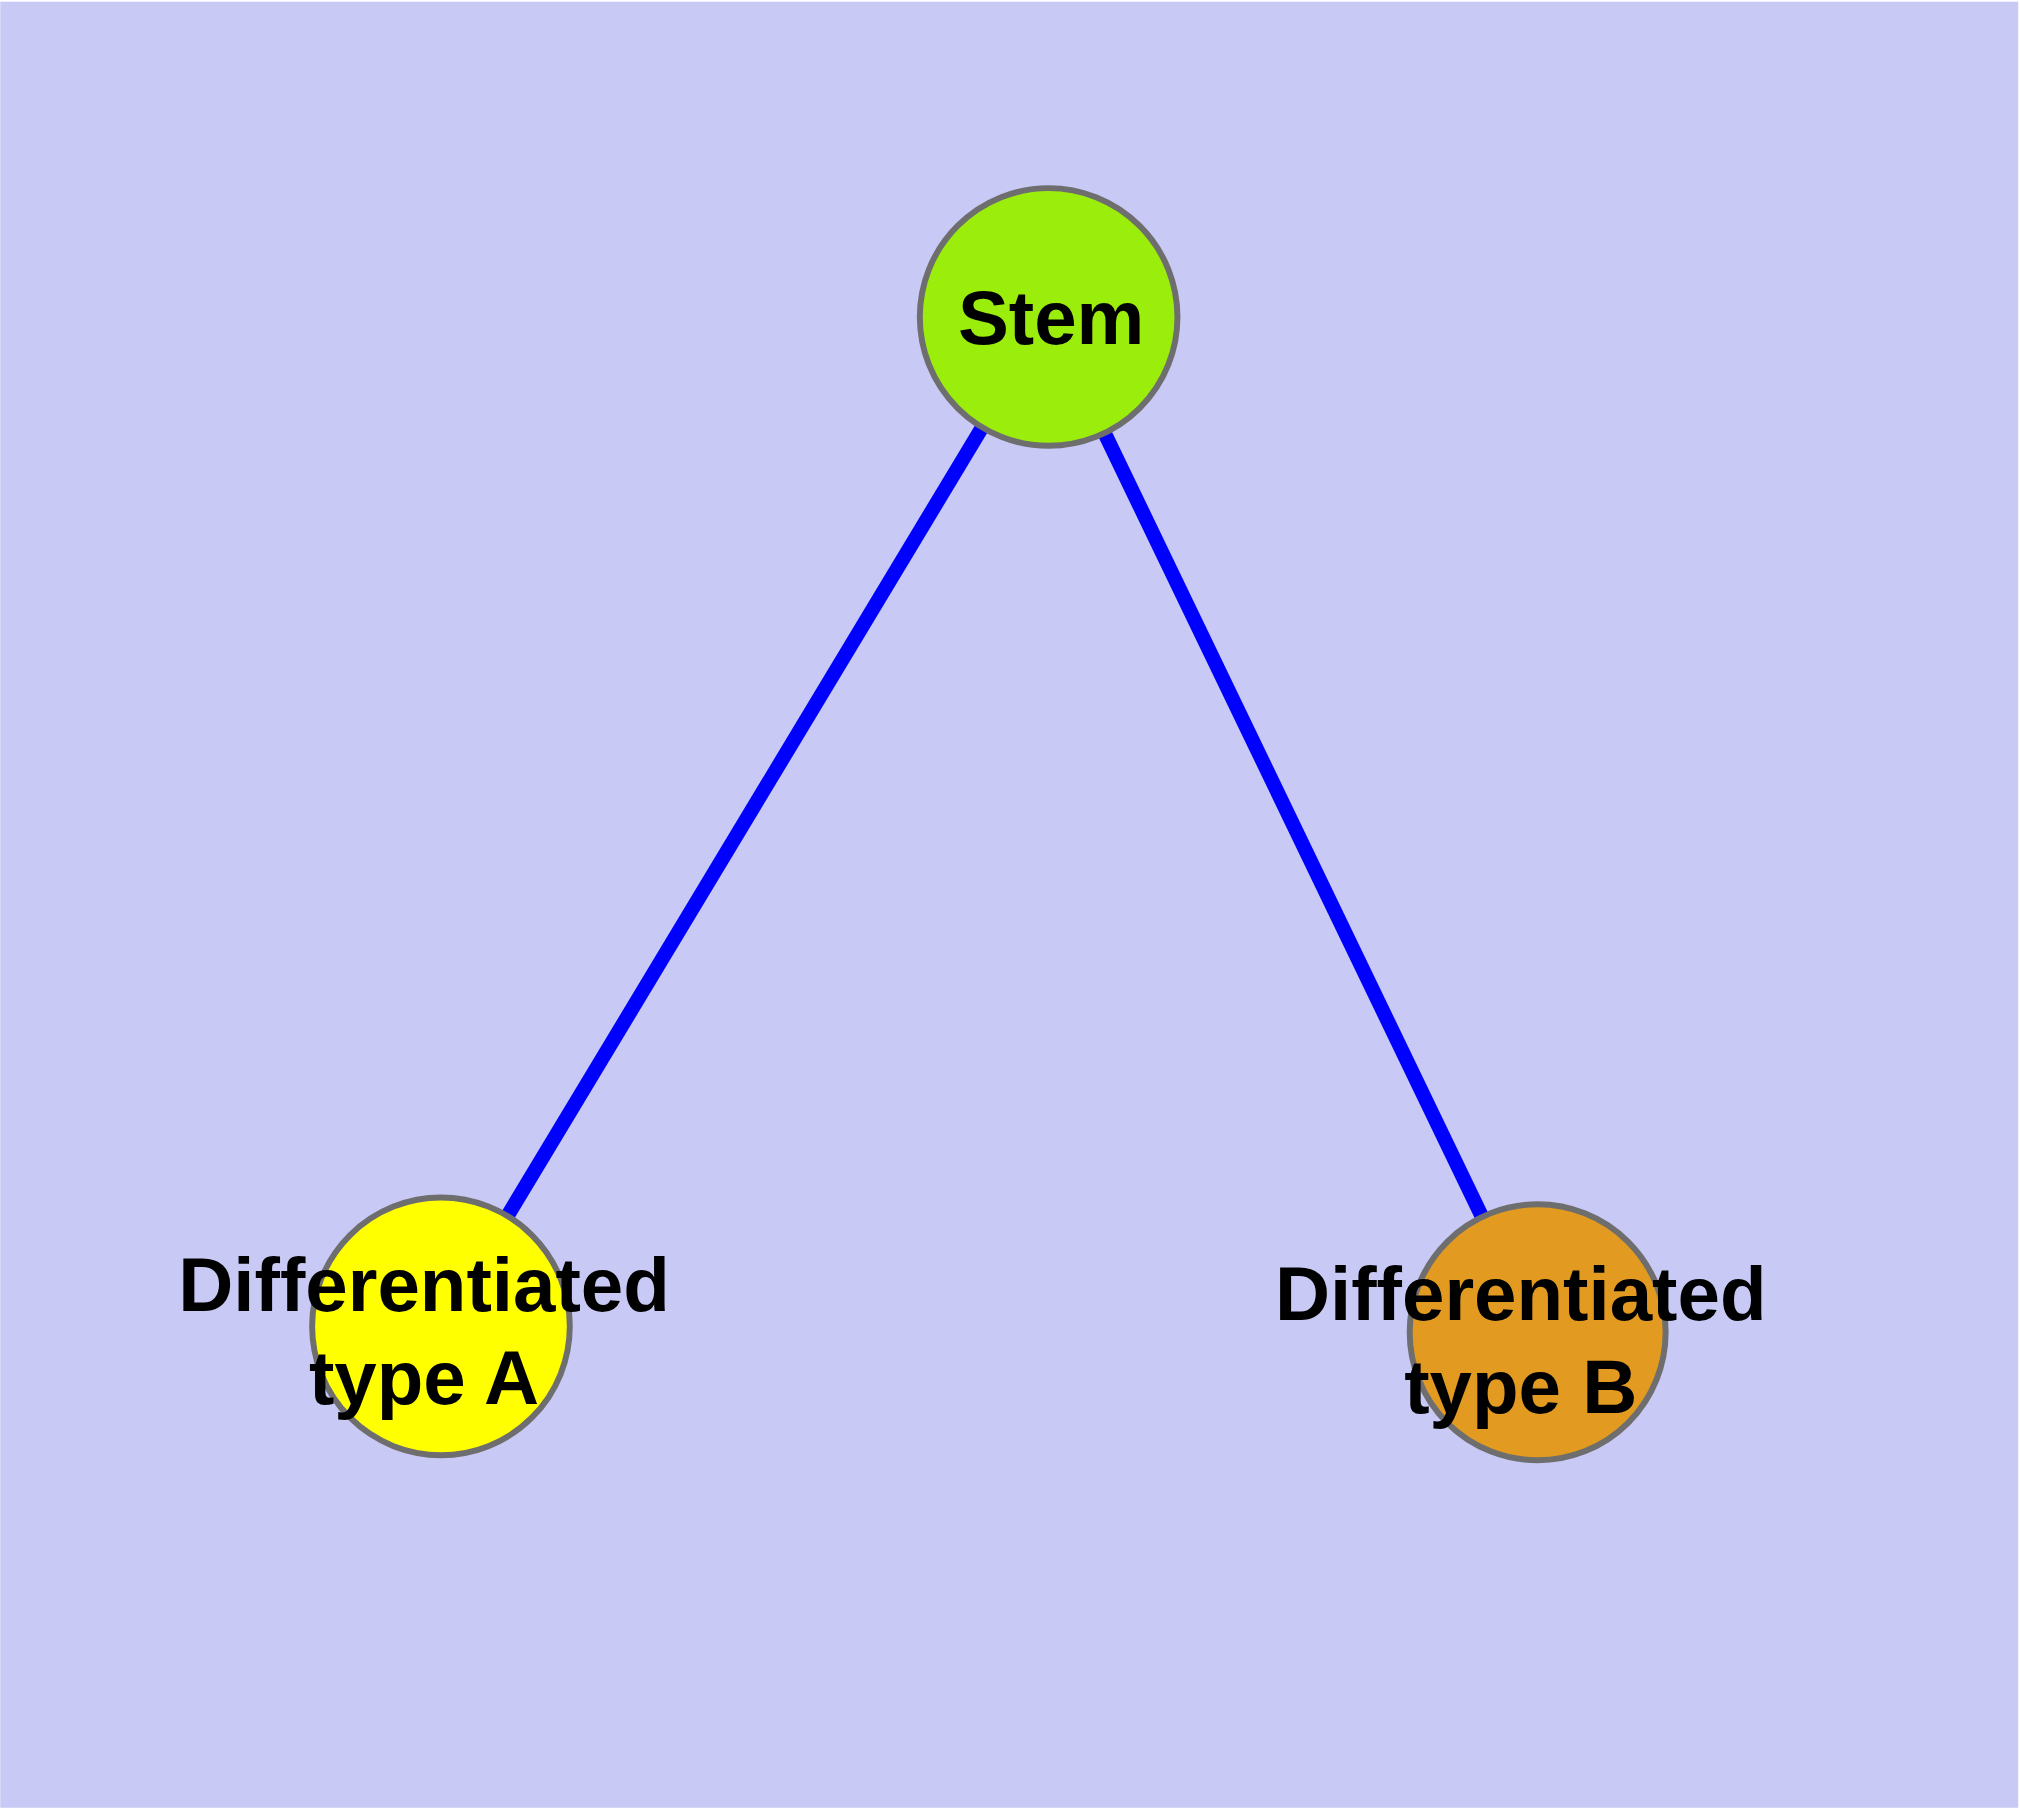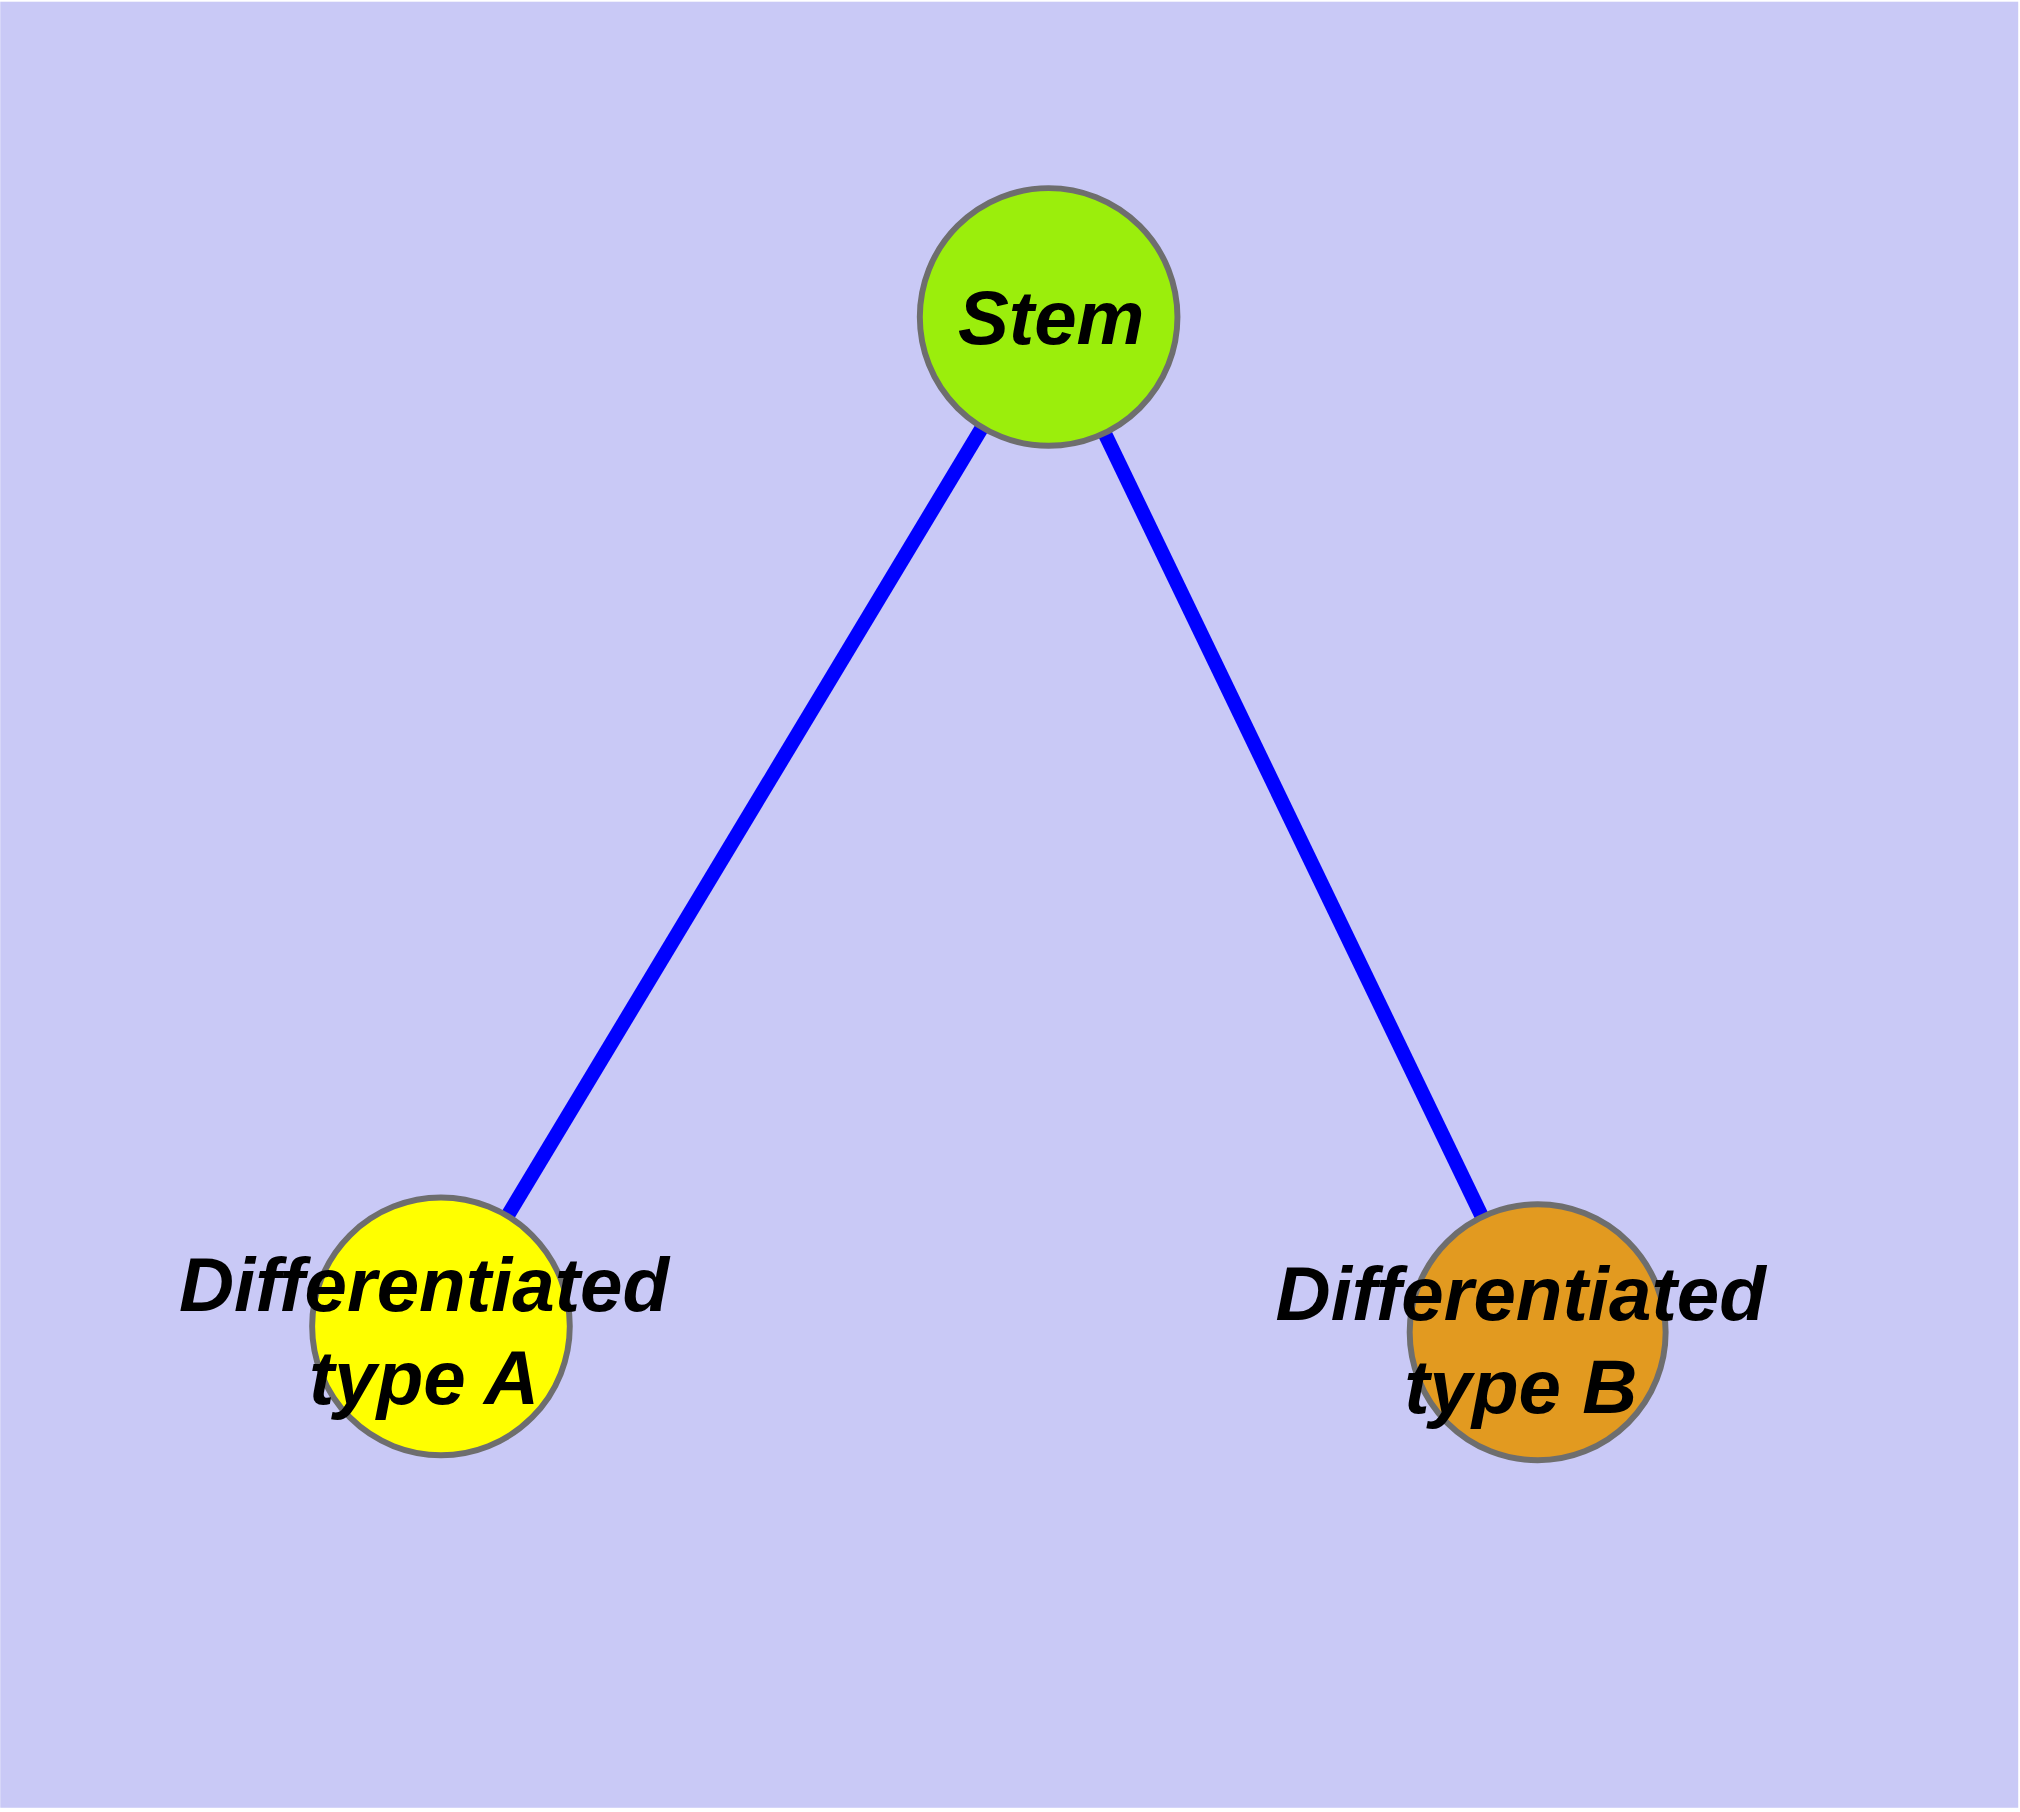--- a/index.html
+++ b/index.html
@@ -7,21 +7,20 @@
     padding: 0;
     background: #ffffff;
     width: 2021px;
     height: 1812px;
     overflow: hidden;
   }
   .diagram-wrap {
     position: relative;
     width: 2021px;
     height: 1812px;
-    font-style: italic;
   }
   svg {
     display: block;
   }
   .node-circle {
     stroke-width: 7px;
   }
   .edge-line {
     stroke-width: 17px;
     stroke-linecap: butt;

